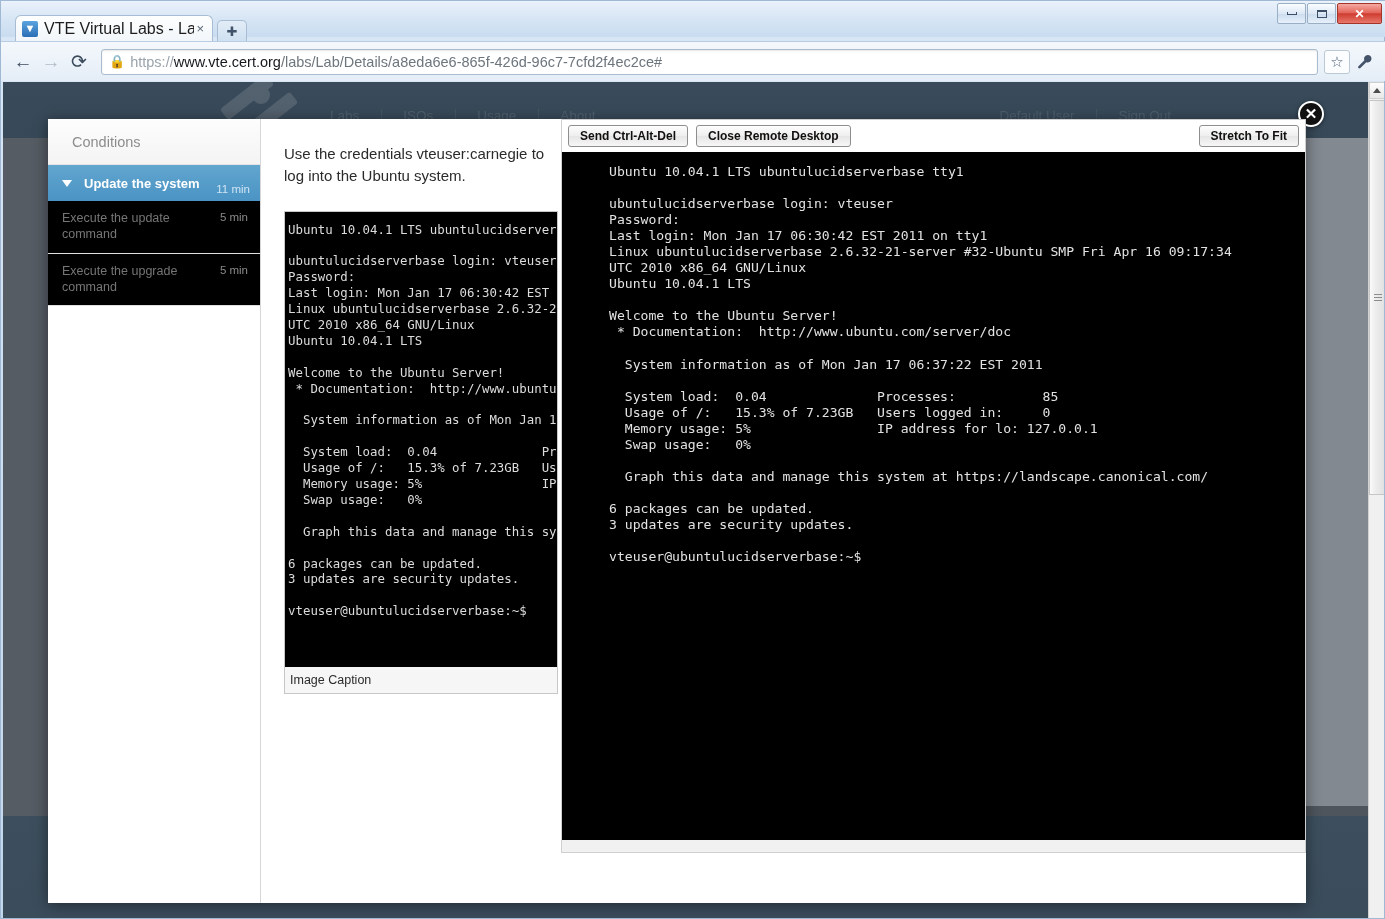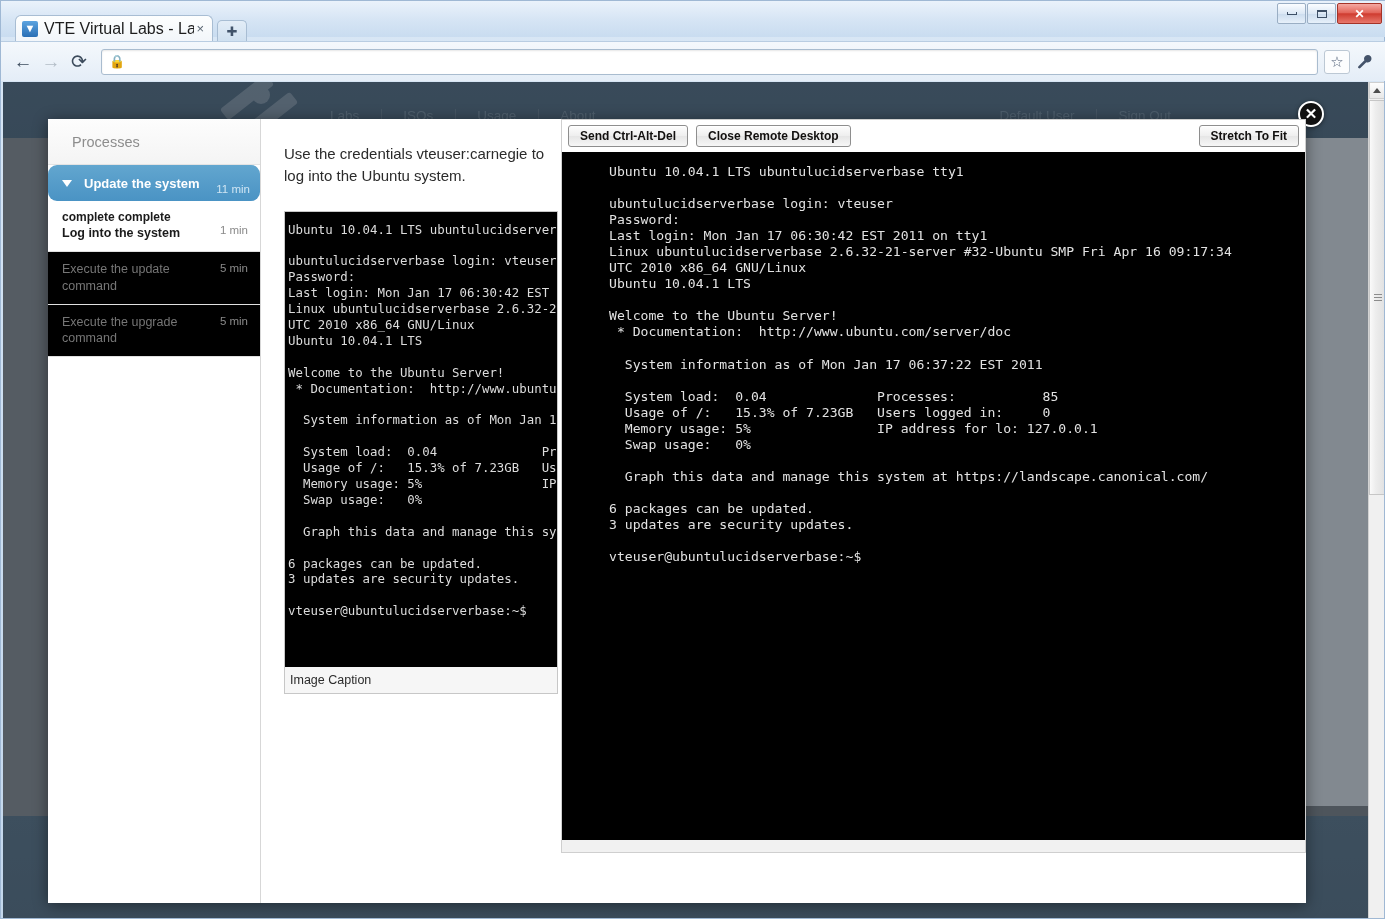--- a/index.html
+++ b/index.html
@@ -205,21 +205,20 @@
   #exercises-title {
     height: 46px; display:flex; align-items:center; padding-left: 24px;
     font-size: 14.5px; color: #8d8d8d;
     background: linear-gradient(180deg,#fdfdfd,#f4f4f4);
     border-bottom: 1px solid #e3e3e3;
   }
   #exercise-group-header {
     height: 36px; background: linear-gradient(180deg,#62a6cf 0%, #4a93c4 100%);
     display: flex; align-items: center; padding: 0 10px 0 14px;
     color: #fff;
-    border-radius: 9px;
   }
   .tri-down {
     width:0;height:0;border-left:5px solid transparent;border-right:5px solid transparent;
     border-top:7px solid #fff; margin-right: 12px;
   }
   #exercise-group-title { font-size: 13px; font-weight: bold; flex: 1; }
   #exercise-group-time { font-size: 11.5px; color: #cfe5f3; margin-top: 12px; }
   .exercise-item {
     border-bottom: 1px solid #e0e0e0;
     padding: 9px 12px 10px 14px;
@@ -312,20 +311,21 @@
       <div id="new-tab">✚</div>
     </div>
   </div>
 
   <div id="toolbar">
     <div class="nav-btn">←</div>
     <div class="nav-btn dim">→</div>
     <div class="nav-btn">⟳</div>
     <div id="omnibox">
       <span id="lock-icon">🔒</span>
+      <span id="url-text"><span>https://</span><b>www.vte.cert.org</b><span class="path">/labs/Lab/Details/a8eda6e6-865f-426d-96c7-7cfd2f4ec2ce#</span></span>
     </div>
     <div id="star-btn">☆</div>
     <div id="wrench-btn">
       <svg width="15" height="15" viewBox="0 0 16 16" aria-hidden="true">
         <path d="M11.5 1a4 4 0 0 0-3.6 5.7L1.6 13a1.4 1.4 0 0 0 2 2l6.3-6.3A4 4 0 1 0 11.5 1z" fill="#44536a"></path>
       </svg>
     </div>
   </div>
 
   <div id="viewport">
@@ -360,35 +360,28 @@
         </div>
       </div>
     </div>
 
     <div id="overlay-dim"></div>
 
     <div id="lightbox">
       <div id="lightbox-close">✕</div>
 
       <div id="exercises">
-        <div id="exercises-title">Processes</div>
+        <div id="exercises-title">Conditions</div>
 
         <div id="exercise-group-header">
           <span class="tri-down"></span>
           <span id="exercise-group-title">Update the system</span>
           <span id="exercise-group-time">11 min</span>
         </div>
 
-        <div class="exercise-item active">
-          <span class="ex-labels">
-            <span class="ex-status">complete complete</span>
-            <span class="ex-name">Log into the system</span>
-          </span>
-          <span class="ex-time">1 min</span>
-        </div>
 
         <div class="exercise-item">
           <span class="ex-labels">
             <span class="ex-name">Execute the update command</span>
           </span>
           <span class="ex-time">5 min</span>
         </div>
 
         <div class="exercise-item">
           <span class="ex-labels">

